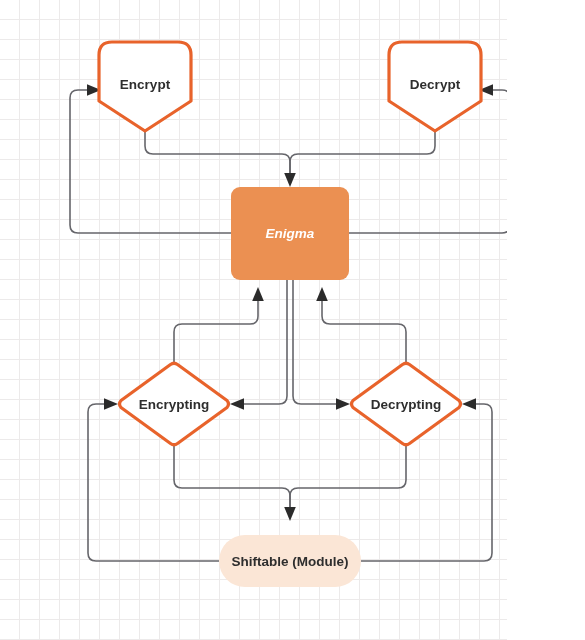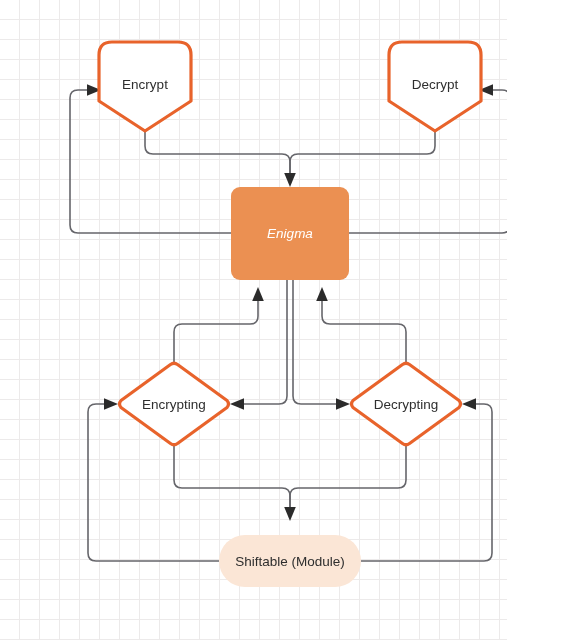--- a/index.html
+++ b/index.html
@@ -13,20 +13,21 @@
     width: 507px;
     height: 640px;
     background-color: #ffffff;
     background-image:
       linear-gradient(to right, #eceaea 1px, transparent 1px),
       linear-gradient(to bottom, #eceaea 1px, transparent 1px);
     background-size: 20px 20px;
     background-position: -1px -1px;
     overflow: hidden;
     font-family: "Liberation Sans", sans-serif;
+    font-weight: bold;
   }
   #diagram-svg {
     position: absolute;
     left: 0;
     top: 0;
     width: 585px;
     height: 640px;
   }
   .edge {
     fill: none;

